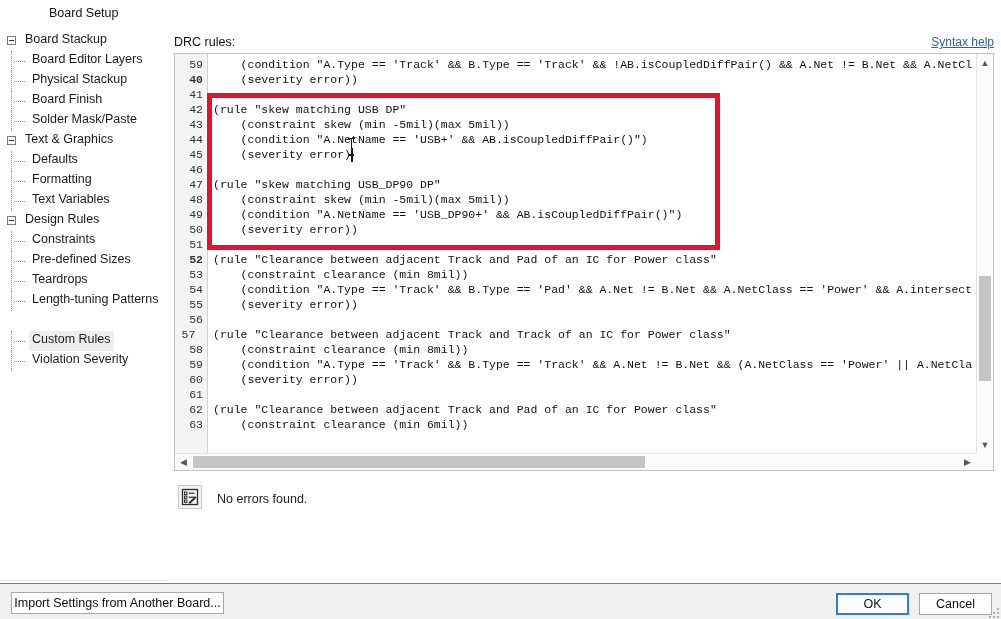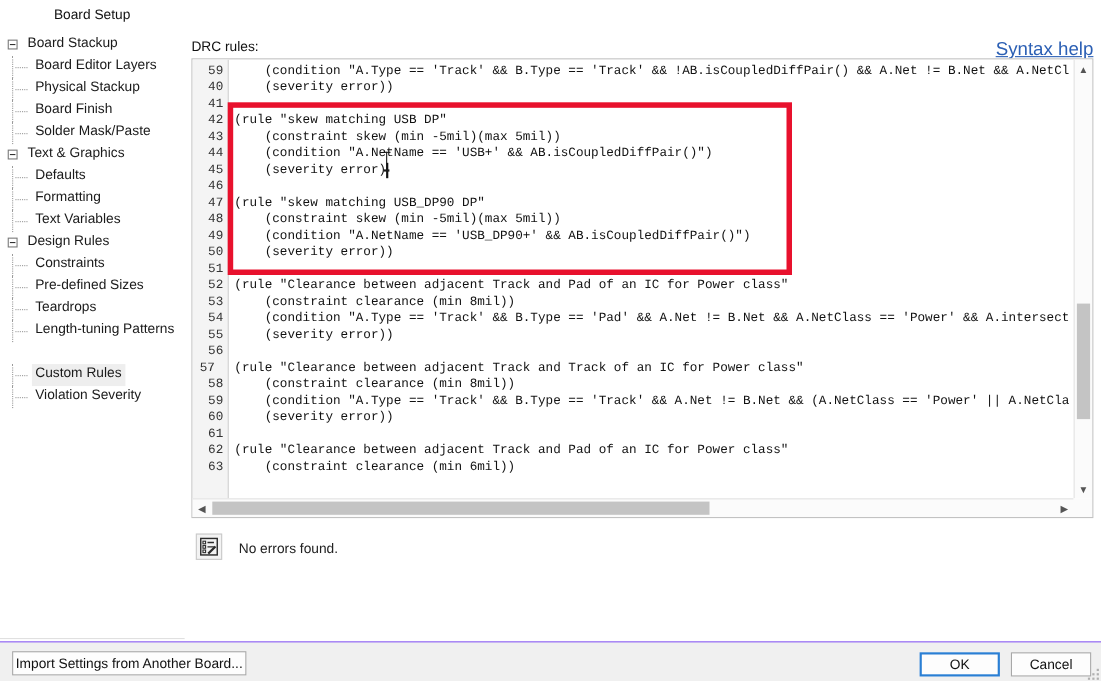--- a/index.html
+++ b/index.html
@@ -106,21 +106,21 @@
   }
   #drc-label {
     position: absolute;
     left: 6px; top: 8px;
     font-size: 12.5px;
     color: #111;
   }
   #syntax-help {
     position: absolute;
     right: 7px; top: 8px;
-    font-size: 17px;
+    font-size: 12px;
     color: #2b5fb4;
     text-decoration: underline;
     cursor: pointer;
   }
 
   
   #editor-frame {
     position: absolute;
     left: 6px; top: 26px;
     width: 820px; height: 418px;
@@ -439,33 +439,33 @@
 <div id="sidebar-bottom-rule"></div>
 
 <div id="main">
 
   <div id="drc-label">DRC rules:</div>
   <div id="syntax-help">Syntax help</div>
 
   <div id="editor-frame">
     <div id="gutter">
         <div class="ln" style="top: 3px;">59</div>
-        <div class="ln" style="top: 18px;">40</div>
+        <div class="ln" style="top: 18px; font-weight: bold;">40</div>
         <div class="ln" style="top: 33px;">41</div>
         <div class="ln" style="top: 48px;">42</div>
         <div class="ln" style="top: 63px;">43</div>
         <div class="ln" style="top: 78px;">44</div>
         <div class="ln" style="top: 93px;">45</div>
         <div class="ln" style="top: 108px;">46</div>
         <div class="ln" style="top: 123px;">47</div>
         <div class="ln" style="top: 138px;">48</div>
         <div class="ln" style="top: 153px;">49</div>
         <div class="ln" style="top: 168px;">50</div>
         <div class="ln" style="top: 183px;">51</div>
-        <div class="ln" style="top: 198px;">52</div>
+        <div class="ln" style="top: 198px; font-weight: bold;">52</div>
         <div class="ln" style="top: 213px;">53</div>
         <div class="ln" style="top: 228px;">54</div>
         <div class="ln" style="top: 243px;">55</div>
         <div class="ln" style="top: 258px;">56</div>
         <div class="ln" style="top: 273px; text-align: center;">57</div>
         <div class="ln" style="top: 288px;">58</div>
         <div class="ln" style="top: 303px;">59</div>
         <div class="ln" style="top: 318px;">60</div>
         <div class="ln" style="top: 333px;">61</div>
         <div class="ln" style="top: 348px;">62</div>

